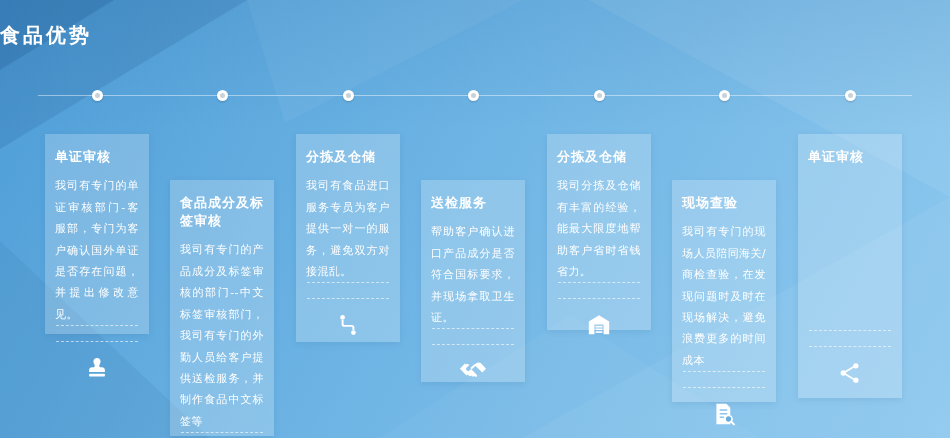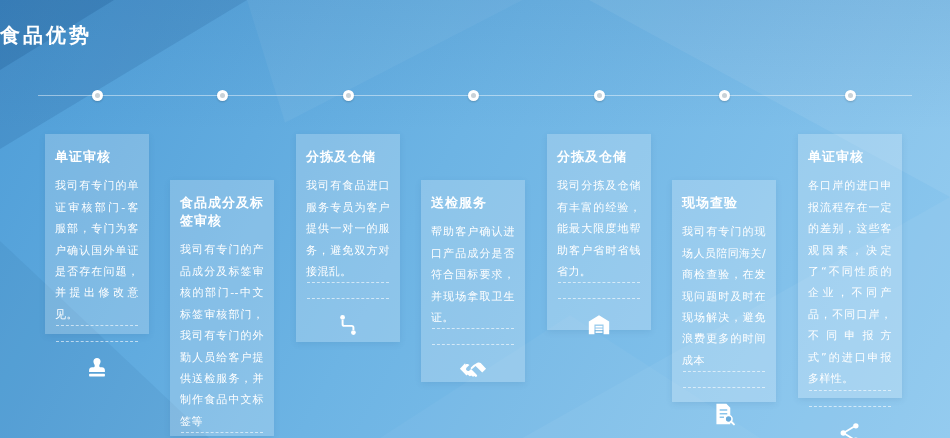--- a/index.html
+++ b/index.html
@@ -170,21 +170,20 @@
           <path fill="#fff" fill-rule="evenodd" d="M5 2.6h9.2l3.6 3.6v15.2H5V2.6zm3 5h7V9H8V7.6zm0 3.4h7v1.4H8V11zm0 3.4h4v1.4H8v-1.4z"></path>
           <circle cx="16.2" cy="16.6" r="3.2" fill="#6aacdc" stroke="#fff" stroke-width="1.5"></circle>
           <line x1="18.5" y1="18.9" x2="21.2" y2="21.6" stroke="#fff" stroke-width="1.8" stroke-linecap="round"></line>
         </svg>
       </div>
     </div>
   </div>
 
   <div class="card" style="left:798px;top:134px;height:264px">
     <div class="card-title">单证审核</div>
-    <div class="card-body">各口岸的进口申报流程存在一定的差别，这些客观因素，决定了“不同性质的企业，不同产品，不同口岸，不同申报方式”的进口申报多样性。</div>
     <div class="bottom">
       <div class="dash"></div>
       <div class="dash"></div>
       <div class="card-icon">
         <svg width="26" height="26" viewBox="0 0 24 24">
           <g stroke="#fff" stroke-width="1.6">
             <line x1="7.5" y1="11" x2="15.5" y2="6.2"></line>
             <line x1="7.5" y1="13" x2="15.5" y2="17.8"></line>
           </g>
           <g fill="#fff">

